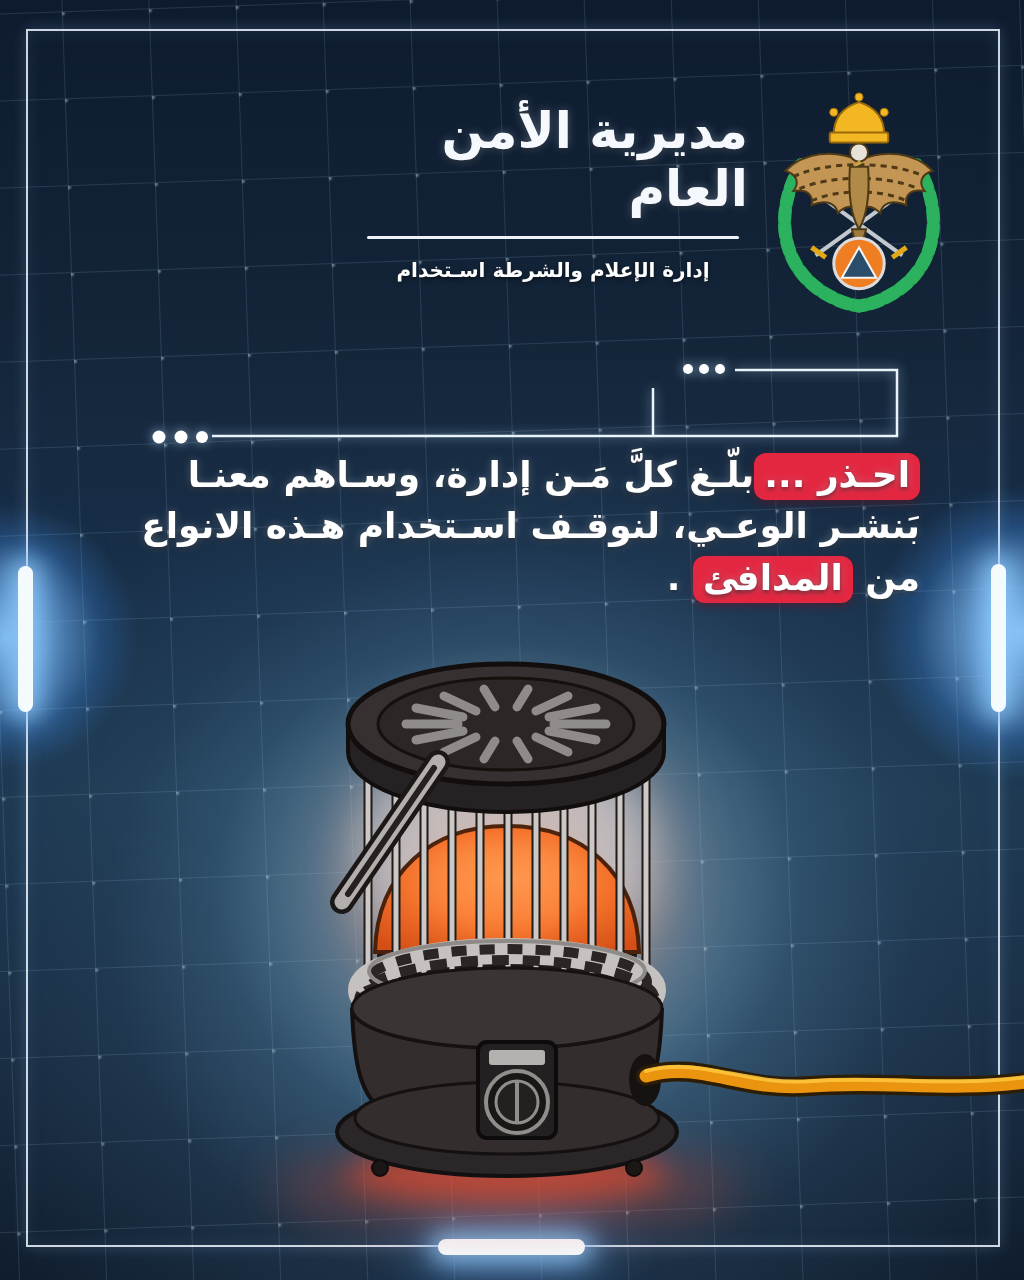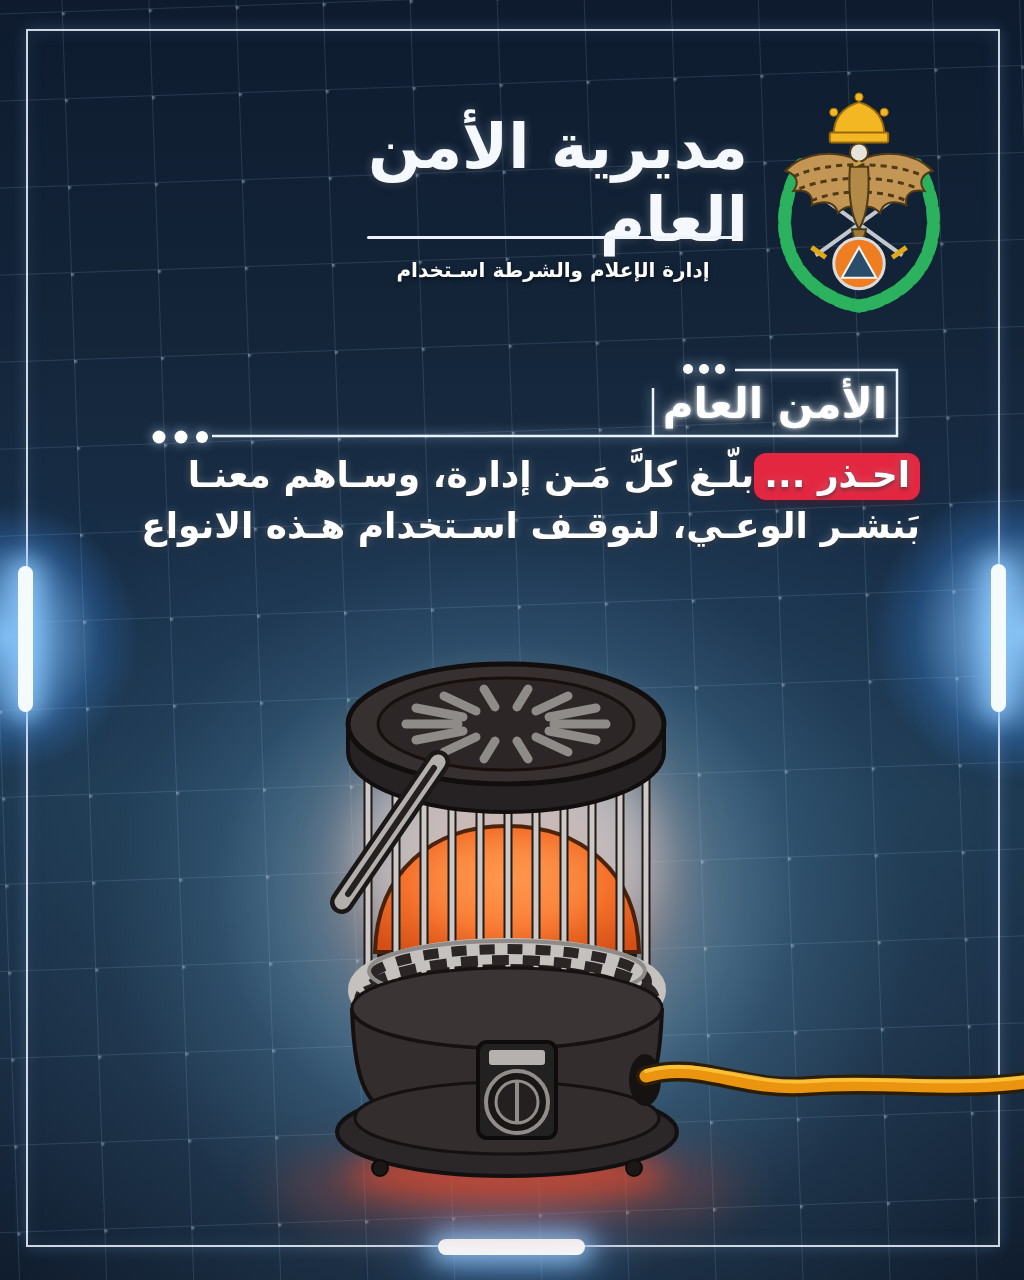--- a/index.html
+++ b/index.html
@@ -21,23 +21,23 @@
     background-size:87px 87px;}
   .frame{position:absolute;inset:29px 24px 33px 26px;border:2px solid rgba(233,241,249,.88);
     box-shadow:0 0 14px rgba(150,200,255,.22), inset 0 0 18px rgba(150,200,255,.10);}
   .glowbar{position:absolute;background:#f3fbff;border-radius:9px;
     box-shadow:0 0 24px 8px rgba(145,205,255,.85),0 0 60px 18px rgba(90,165,255,.45);}
   .bar-left{left:18px;top:566px;width:15px;height:146px;}
   .bar-right{left:991px;top:564px;width:15px;height:148px;}
   .bar-bottom{left:438px;top:1239px;width:147px;height:16px;border-radius:8px;}
 
   
-  .calligraphy{position:absolute;left:348px;top:127px;width:400px;height:112px;
+  .calligraphy{position:absolute;left:348px;top:104px;width:400px;height:112px;
     display:flex;align-items:center;justify-content:center;color:#f5f8fc;
-    font-size:62px;font-weight:bold;direction:rtl;
+    font-size:50px;font-weight:bold;direction:rtl;
     text-shadow:0 0 10px rgba(200,225,255,.35),0 2px 5px rgba(0,0,0,.6);}
   .divider{position:absolute;left:367px;top:236px;width:372px;height:3px;background:#eef3f9;border-radius:2px;}
   .department{position:absolute;left:352px;top:258px;width:402px;text-align:center;color:#ffffff;
     font-size:20px;font-weight:bold;direction:rtl;letter-spacing:.2px;
     text-shadow:0 2px 4px rgba(0,0,0,.55);}
   .emblem{position:absolute;left:763px;top:86px;width:192px;height:230px;}
 
   
   .title-deco{position:absolute;left:140px;top:350px;width:780px;height:110px;
     filter:drop-shadow(0 0 6px rgba(190,225,255,.7));}
@@ -123,25 +123,25 @@
     <path d="M595,20 L757,20 L757,86 L72,86 M513,86 L513,38" fill="none" stroke="#eaf2fa" stroke-width="2.5"></path>
     <g fill="#ffffff">
       <circle cx="548" cy="19" r="5"></circle>
         <circle cx="564" cy="19" r="5"></circle>
         <circle cx="580" cy="19" r="5"></circle>
       <circle cx="19" cy="87" r="6.5"></circle>
         <circle cx="41" cy="87" r="6.5"></circle>
         <circle cx="62" cy="87" r="6"></circle>
     </g>
   </svg>
-  <div class="badge-title">الأمن العام</div>
 
   <div class="message">
     <div class="line1"><span class="hl">احـذر ...</span><span>بلّـغ كلَّ مَـن إدارة، وسـاهم معنـا</span></div>
     <div class="line2">بَنشـر الوعـي، لنوقـف اسـتخدام هـذه الانواع</div>
+    <div class="line3"><span>من </span><span class="hl">المدافئ</span><span> .</span></div>
   </div>
 
   <svg class="heater" viewBox="0 0 1024 640">
     <defs>
       <radialGradient id="domeG" cx="50%" cy="42%" r="70%">
         <stop offset="0%" stop-color="#ffa85e"></stop>
         <stop offset="55%" stop-color="#f4722c"></stop>
         <stop offset="100%" stop-color="#d44f15"></stop>
       </radialGradient>
       <filter id="b45" x="-80%" y="-80%" width="260%" height="260%">

